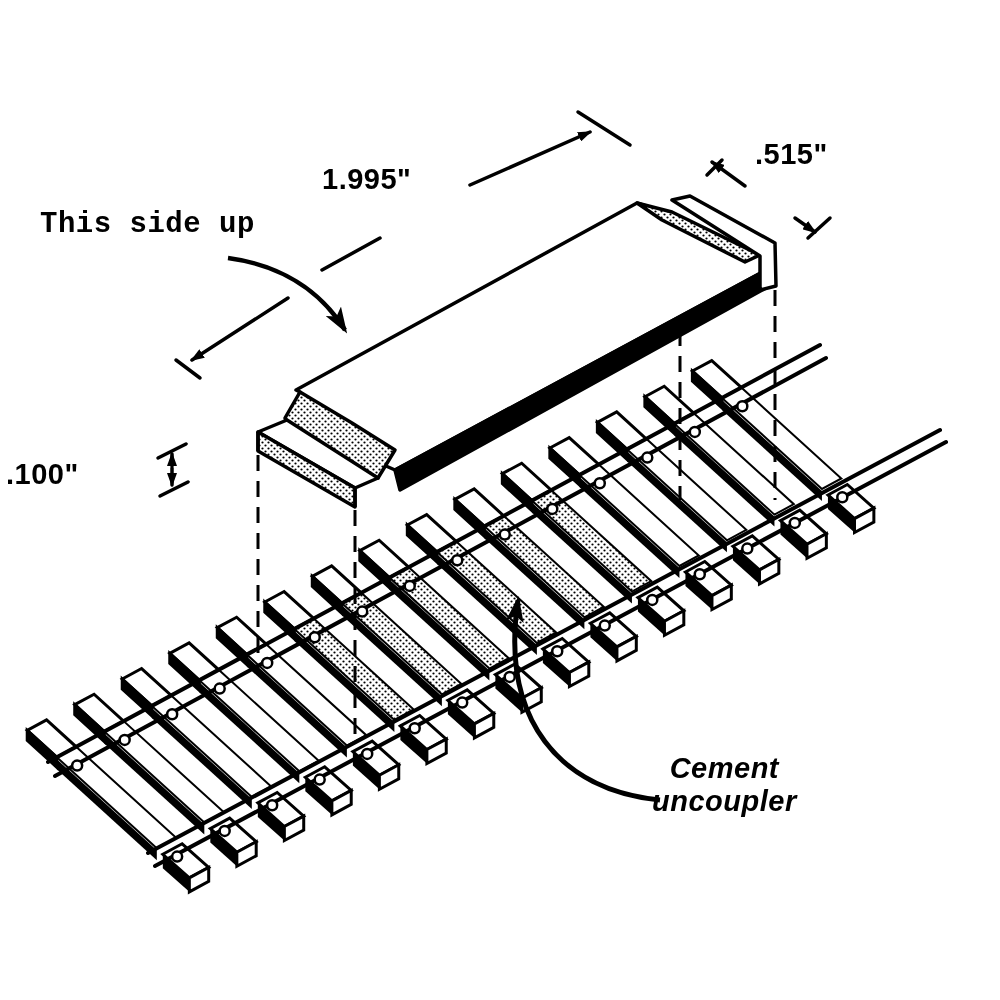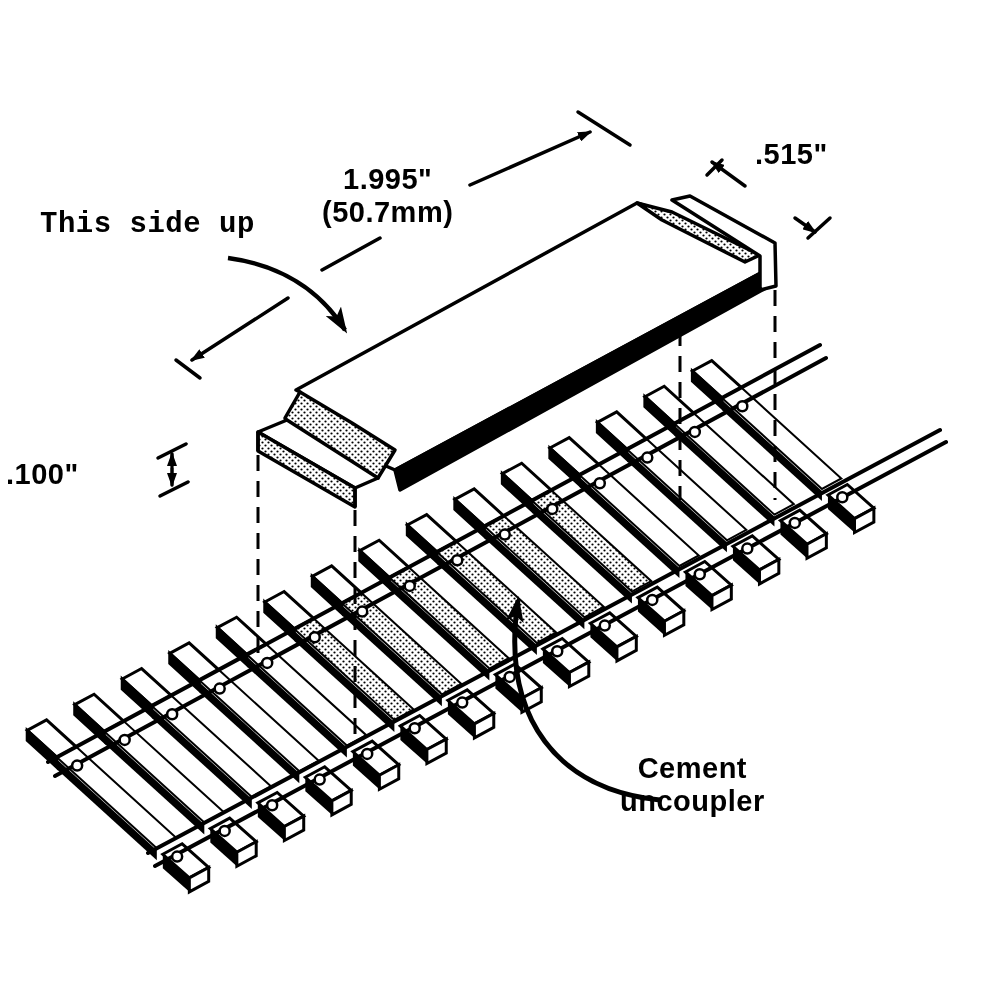--- a/index.html
+++ b/index.html
@@ -249,27 +249,26 @@
 
   <path d="M660,800 C560,790 500,720 518,600" stroke="#000" stroke-width="5" fill="none" marker-end="url(#arrowheadBig)"></path>
 </svg>
 
 <div class="label" style="left:40px; top:208px;font-family:Liberation Mono, monospace;">
   <span class="line">This side up</span>
 </div>
 
 <div class="label center" style="left:322px; top:163px;">
   <span class="line">1.995"</span>
-  <span class="line">(50.7mm)</span>
 </div>
 
 <div class="label center" style="left:755px; top:138px;">
   <span class="line">.515"</span>
 </div>
 
 <div class="label center" style="left:6px; top:458px;">
   <span class="line">.100"</span>
 </div>
 
-<div class="label center" style="left:620px; top:752px;">
+<div class="label center" style="left:652px; top:752px;font-style:italic;">
   <span class="line">Cement</span>
   <span class="line">uncoupler</span>
 </div>
 
 </body></html>

